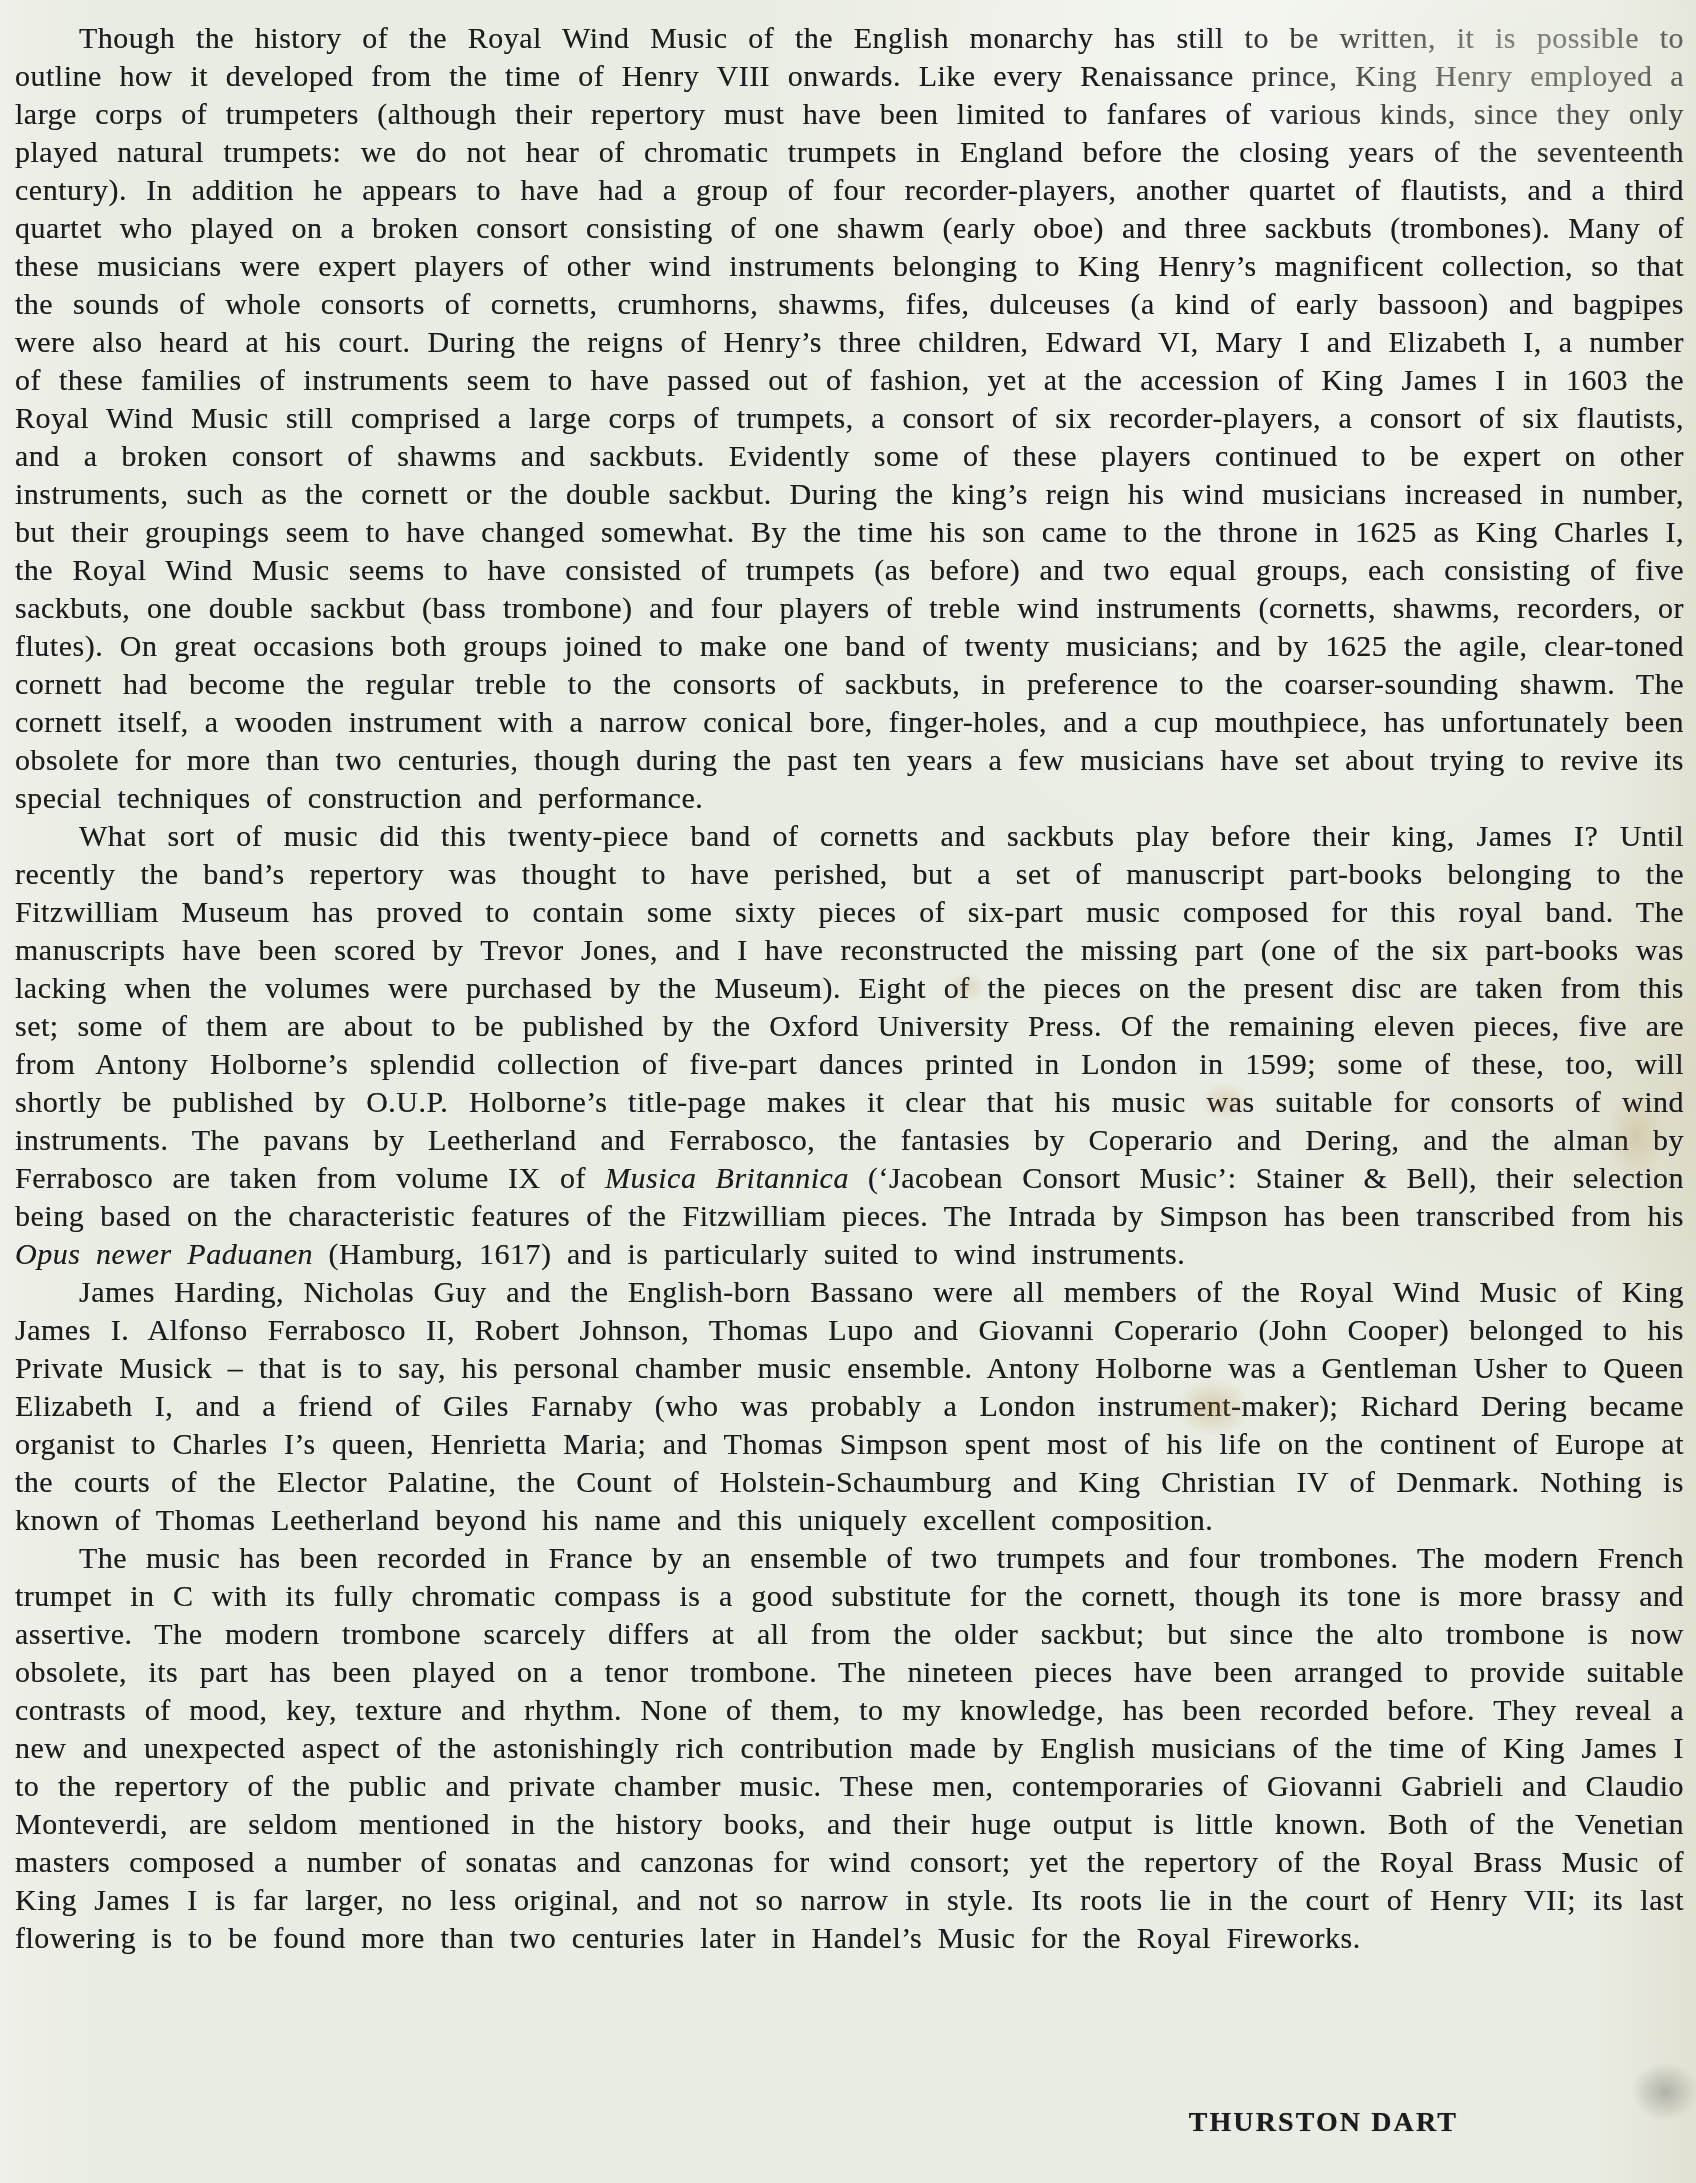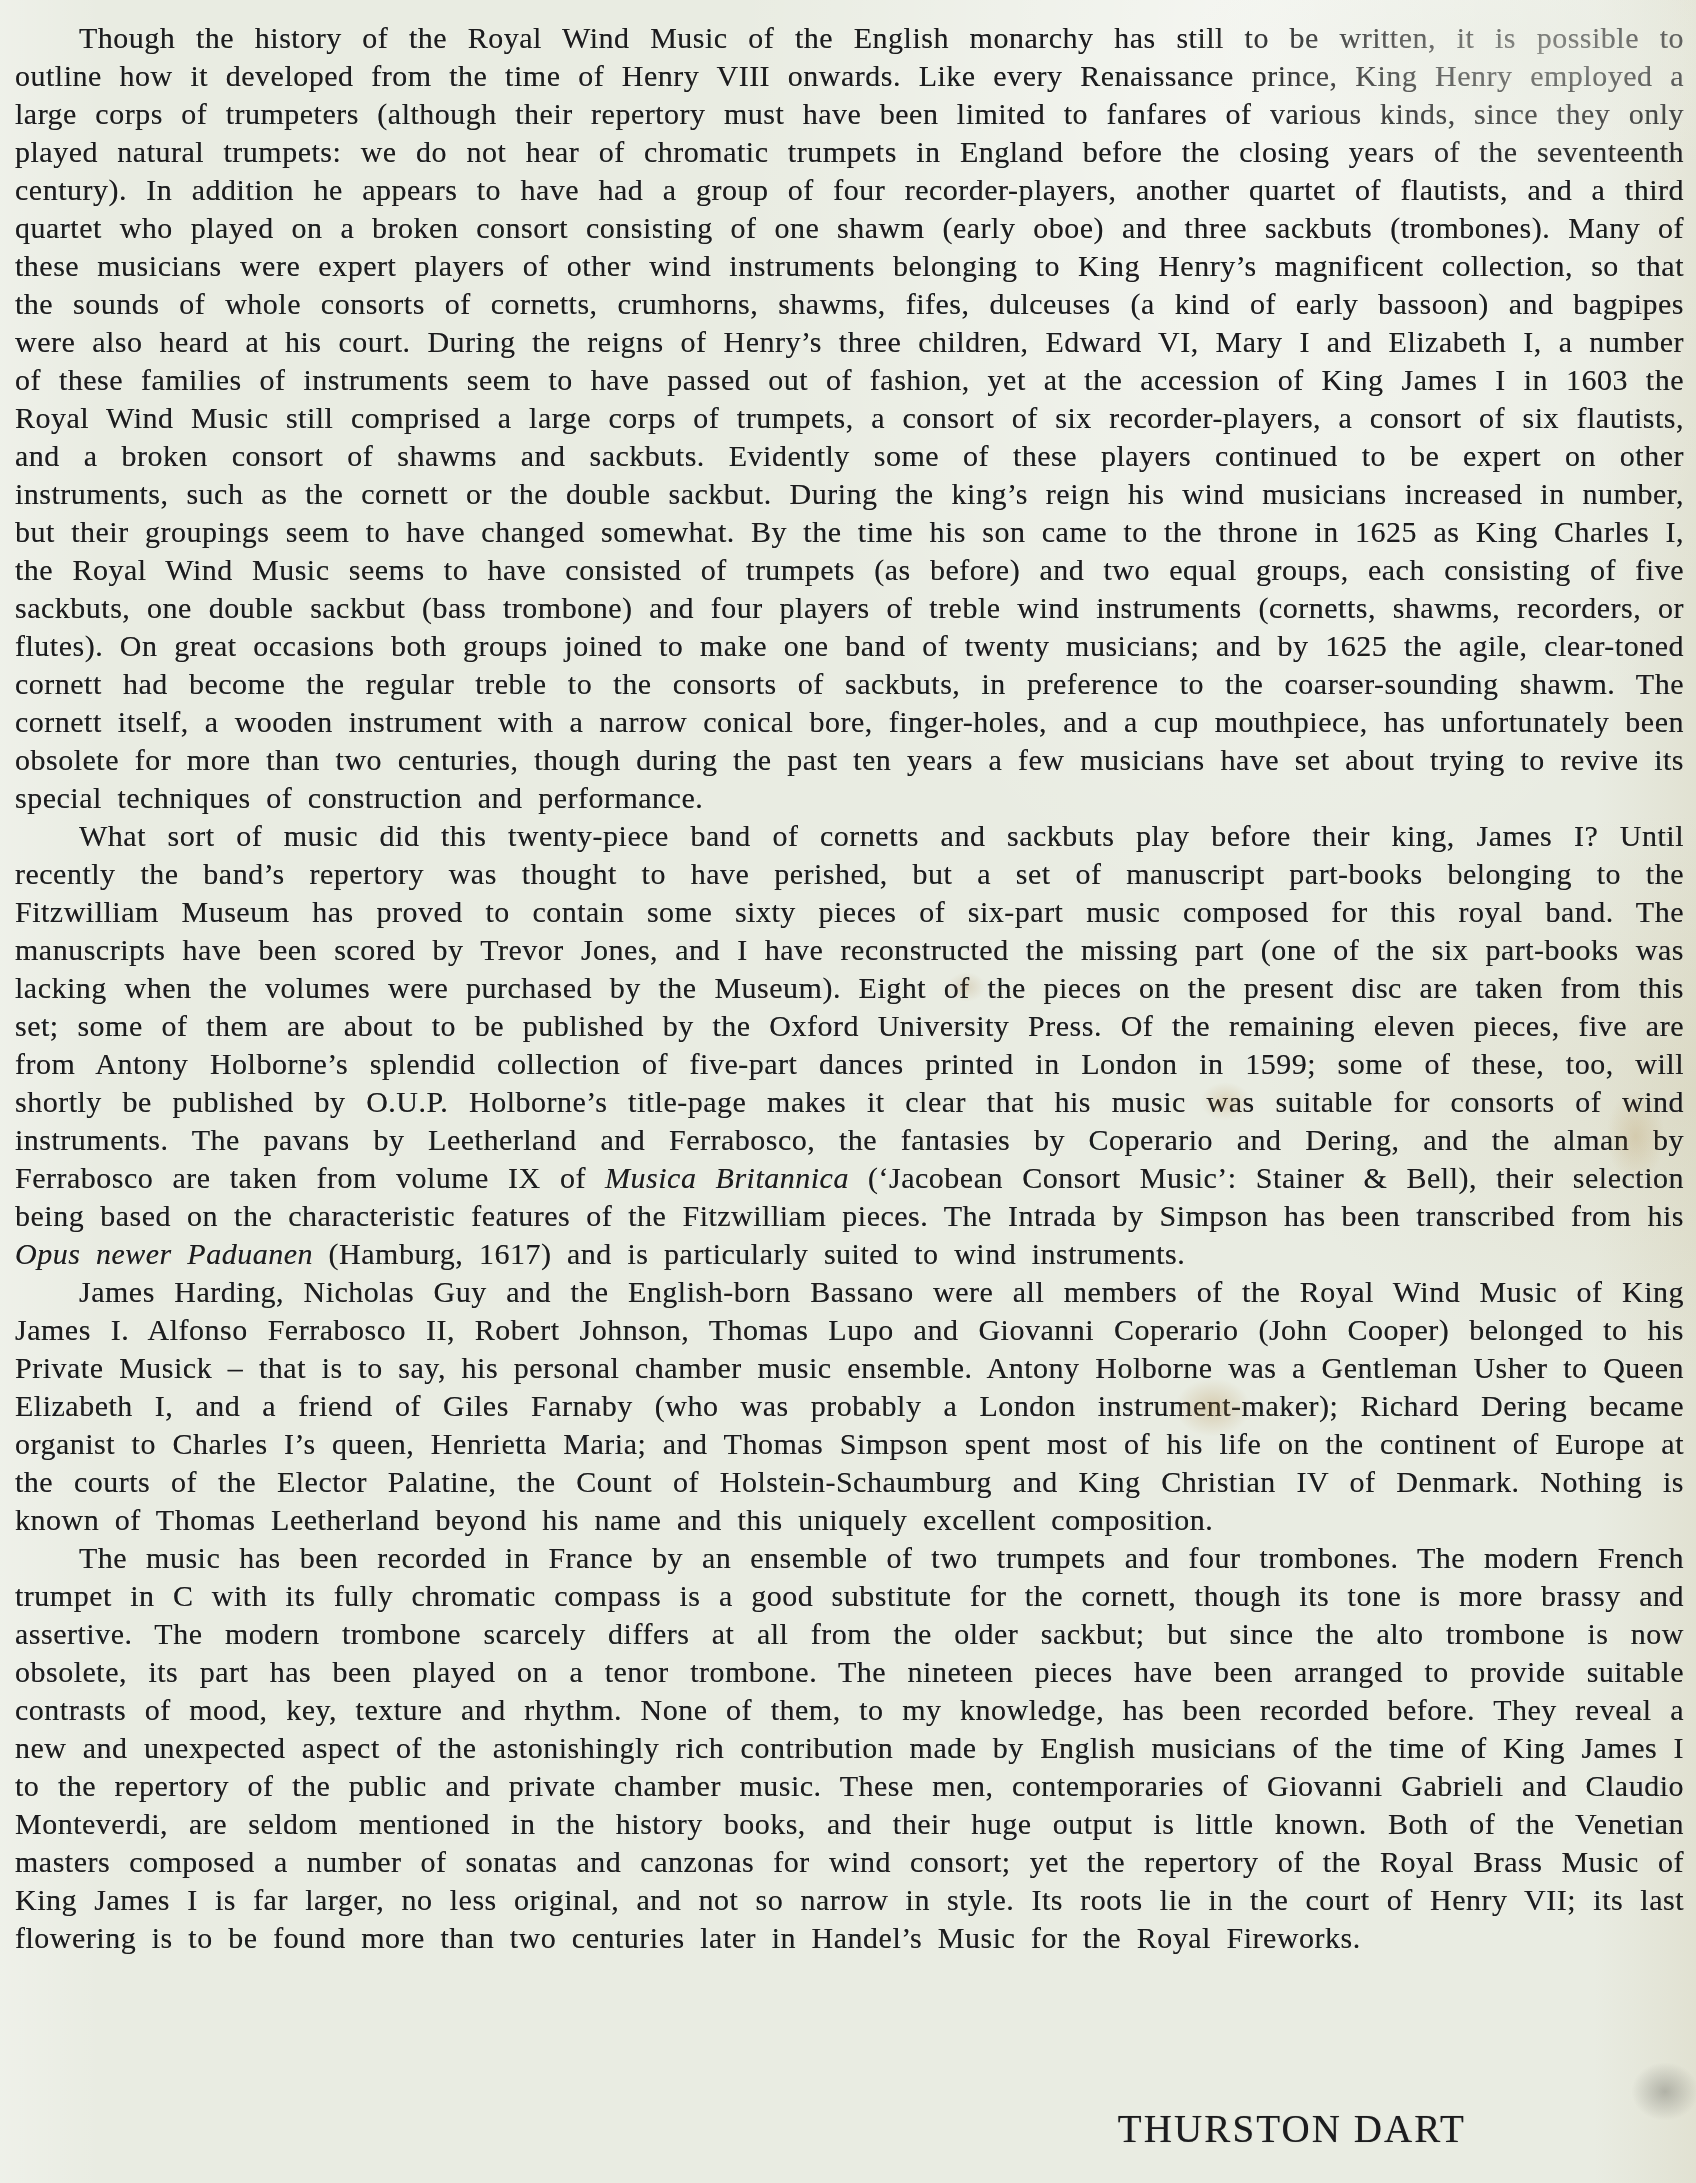--- a/index.html
+++ b/index.html
@@ -33,24 +33,24 @@
     text-align: justify;
     text-indent: 64px;
     word-spacing: 7.6px;
     letter-spacing: 0.5px;
     text-shadow: 0 0 0.5px rgba(20,20,25,0.55);
   }
   .text-block p i { }
   .signature {
     position: absolute;
     top: 2106px;
-    right: 230px;
-    font-size: 39px;
+    right: 238px;
+    font-size: 28px;
     letter-spacing: 2.1px;
-    font-weight: 400;
+    font-weight: 700;
     text-shadow: 0 0 0.7px rgba(20,20,25,0.6);
   }
   
   .fade-top-right {
     position: absolute;
     top: 0; right: 0;
     width: 524px; height: 178px;
     background: radial-gradient(ellipse at 70% 30%, rgba(233,236,226,0.55) 0%, rgba(233,236,226,0) 70%);
     pointer-events: none;
   }

